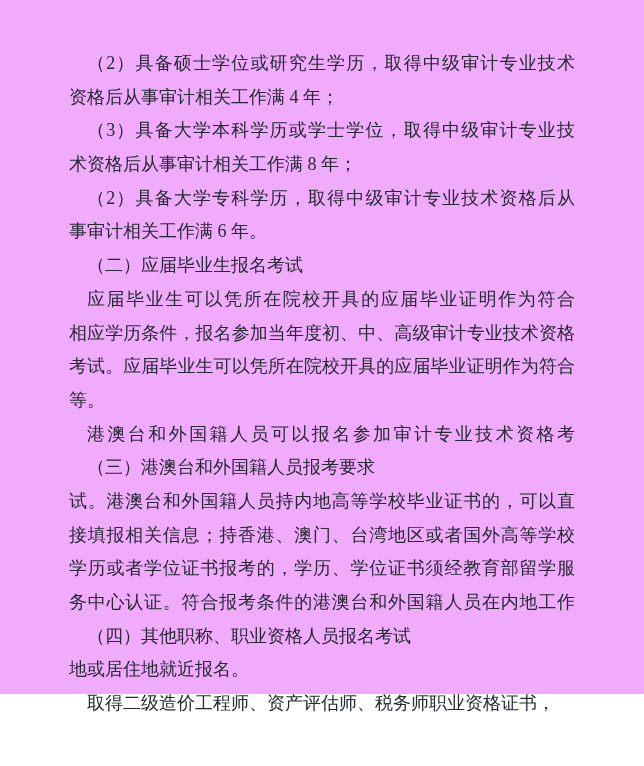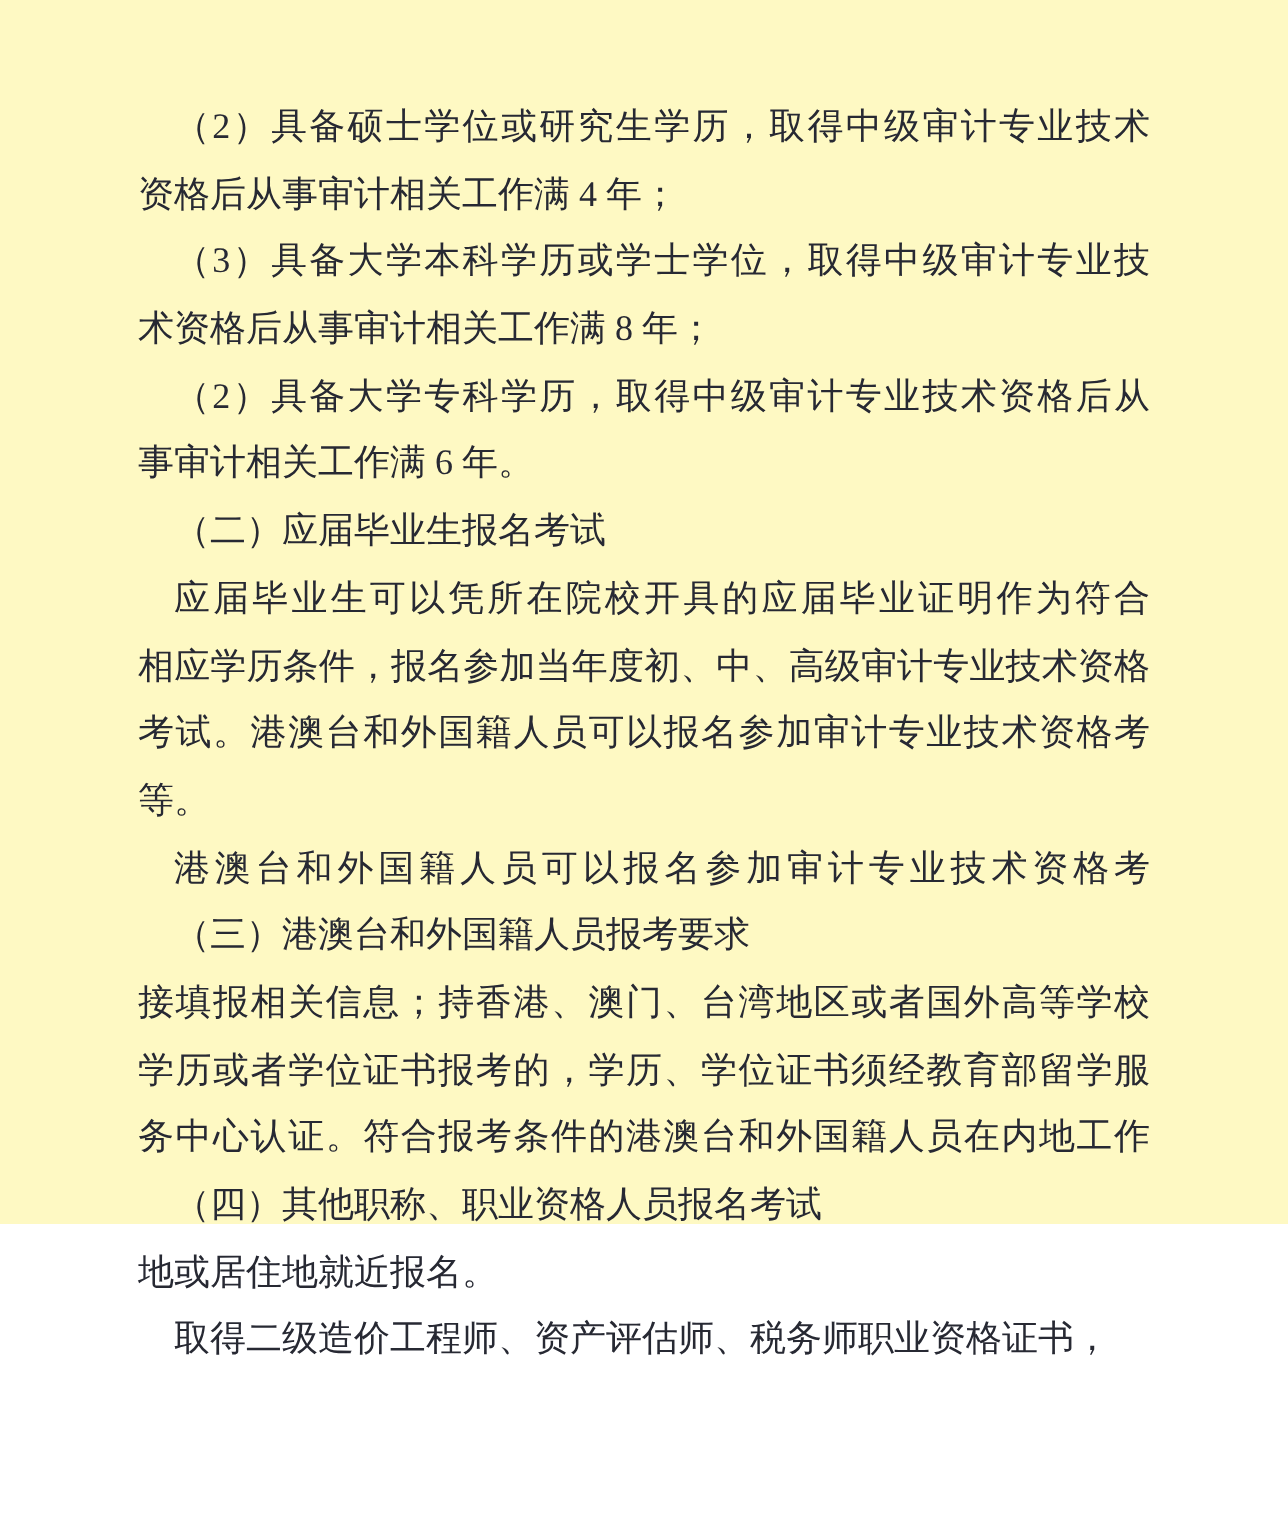--- a/index.html
+++ b/index.html
@@ -11,22 +11,22 @@
     height: 766px;
     overflow: hidden;
     background: #ffffff;
     font-family: "Liberation Serif", "DejaVu Serif", serif;
   }
   .page {
     position: absolute;
     left: 0;
     top: 0;
     width: 644px;
-    height: 612px;
-    background: #fef9c3;
+    height: 694px;
+    background: #f0abfc;
   }
   .textblock {
     position: absolute;
     left: 69px;
     top: 47px;
     width: 506px;
     color: #272933;
   }
   .line {
     height: 33.7px;
@@ -54,24 +54,25 @@
   <div class="textblock">
     <div class="line indent stretch">（2）具备硕士学位或研究生学历，取得中级审计专业技术</div>
     <div class="line">资格后从事审计相关工作满 4 年；</div>
     <div class="line indent stretch">（3）具备大学本科学历或学士学位，取得中级审计专业技</div>
     <div class="line">术资格后从事审计相关工作满 8 年；</div>
     <div class="line indent stretch">（2）具备大学专科学历，取得中级审计专业技术资格后从</div>
     <div class="line">事审计相关工作满 6 年。</div>
     <div class="line indent">（二）应届毕业生报名考试</div>
     <div class="line indent stretch">应届毕业生可以凭所在院校开具的应届毕业证明作为符合</div>
     <div class="line stretch">相应学历条件，报名参加当年度初、中、高级审计专业技术资格</div>
-    <div class="line stretch">考试。港澳台和外国籍人员可以报名参加审计专业技术资格考</div>
+    <div class="line stretch">考试。应届毕业生可以凭所在院校开具的应届毕业证明作为符合</div>
     <div class="line">等。</div>
     <div class="line indent stretch">港澳台和外国籍人员可以报名参加审计专业技术资格考</div>
     <div class="line indent">（三）港澳台和外国籍人员报考要求</div>
+    <div class="line stretch">试。港澳台和外国籍人员持内地高等学校毕业证书的，可以直</div>
     <div class="line stretch">接填报相关信息；持香港、澳门、台湾地区或者国外高等学校</div>
     <div class="line stretch">学历或者学位证书报考的，学历、学位证书须经教育部留学服</div>
     <div class="line stretch">务中心认证。符合报考条件的港澳台和外国籍人员在内地工作</div>
     <div class="line indent">（四）其他职称、职业资格人员报名考试</div>
     <div class="line">地或居住地就近报名。</div>
     <div class="line indent">取得二级造价工程师、资产评估师、税务师职业资格证书，</div>
   </div>
 </div>
 
 </body></html>

